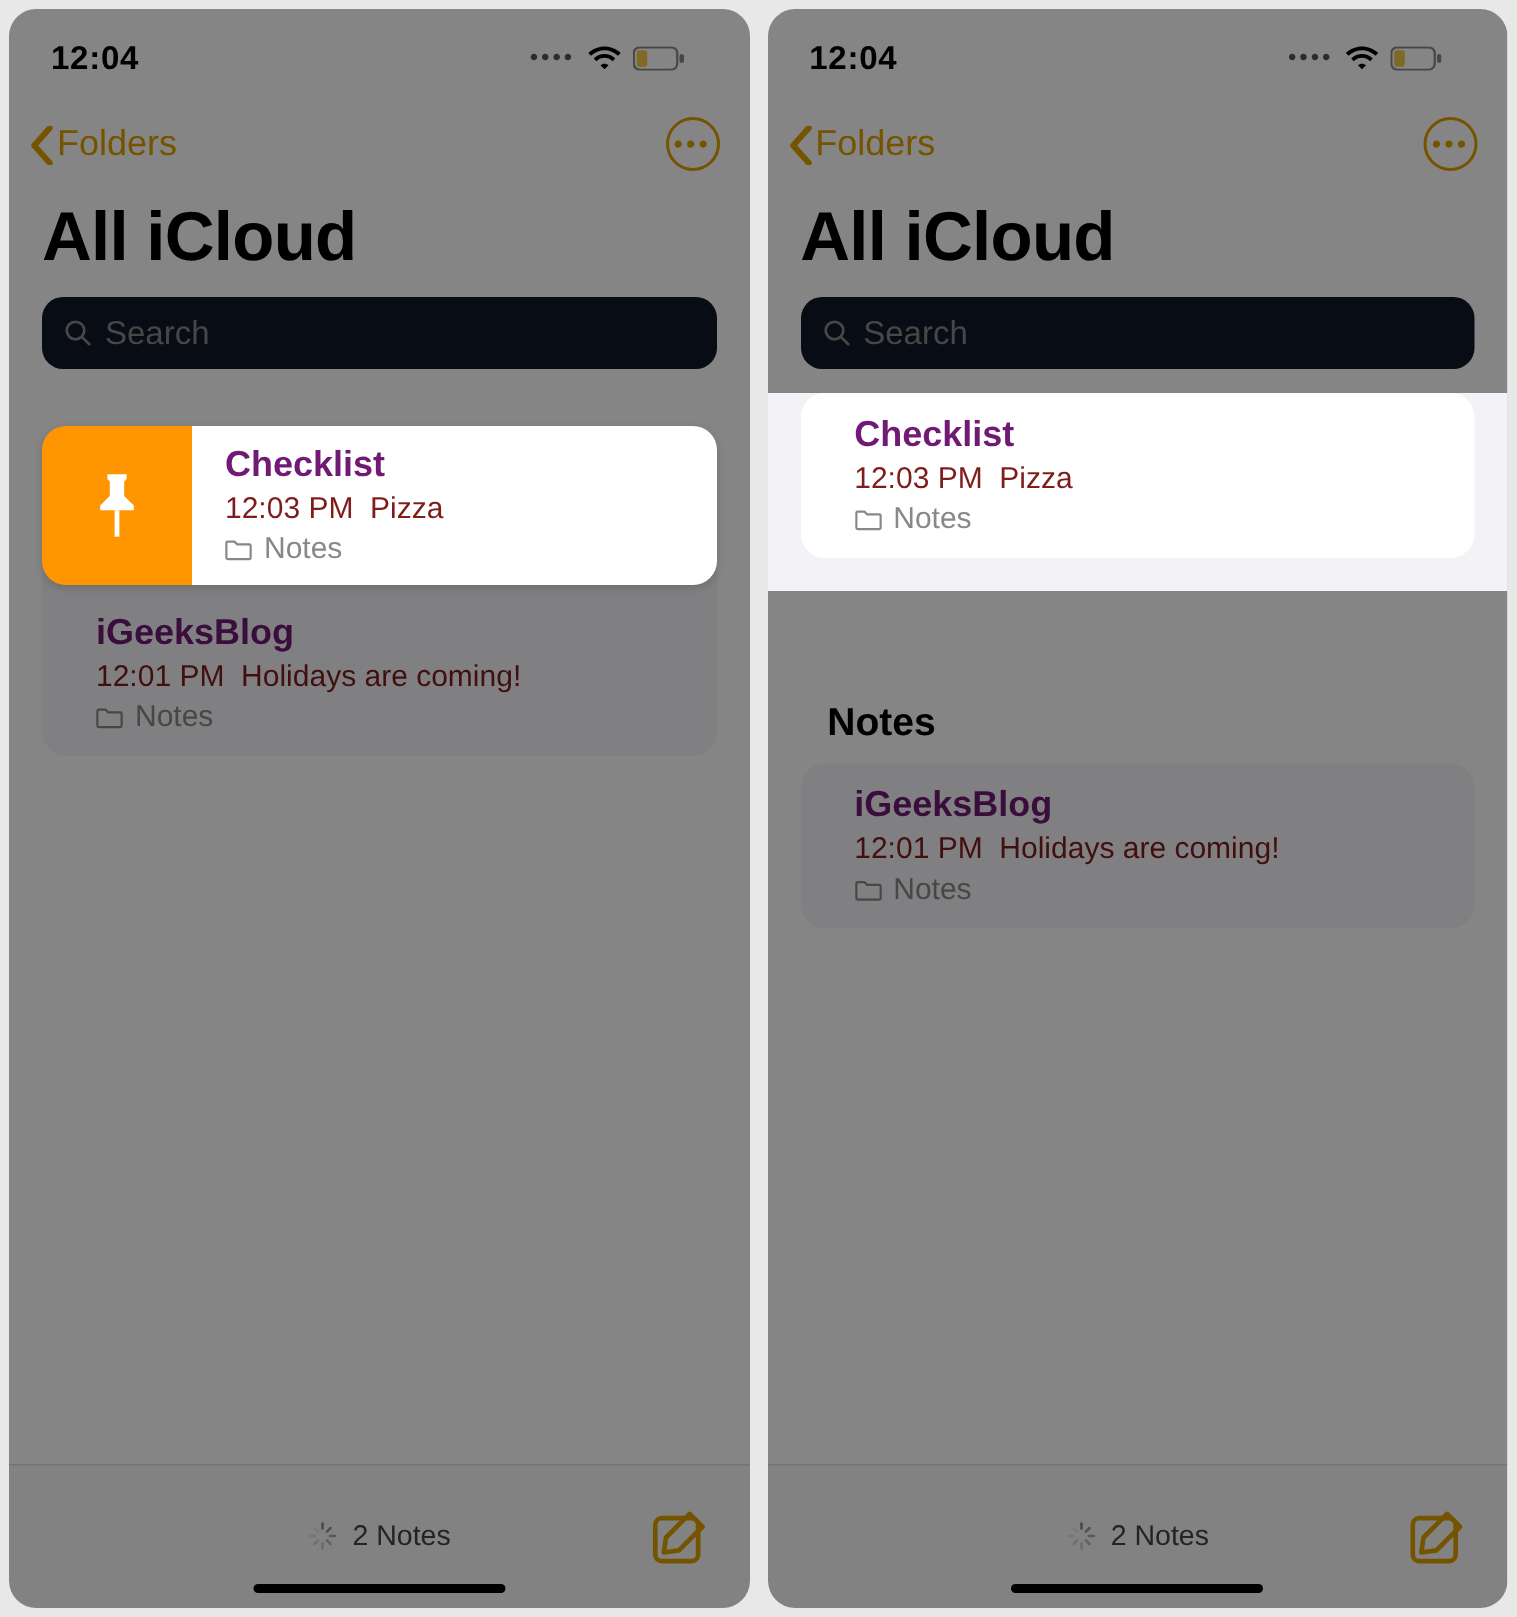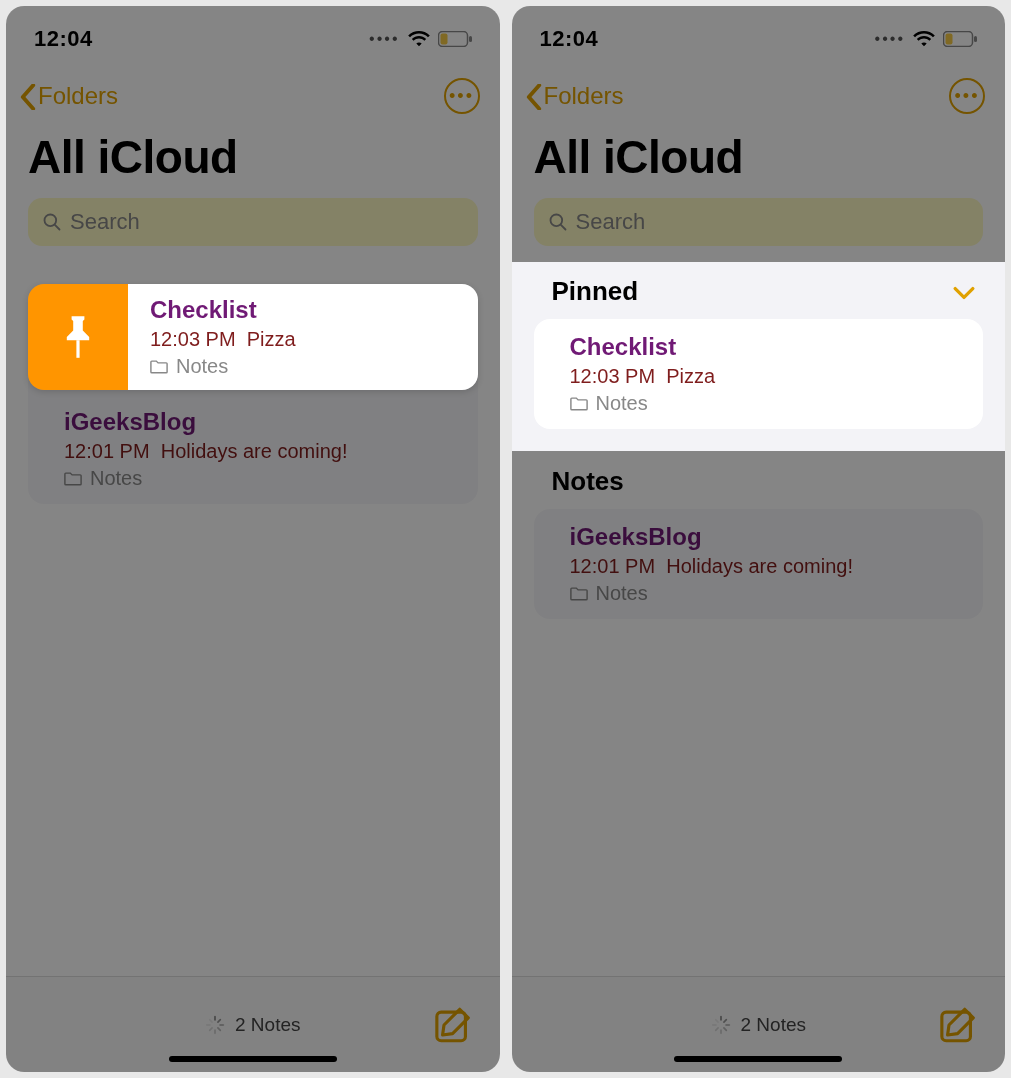--- a/index.html
+++ b/index.html
@@ -22,36 +22,36 @@
   }
   .dim {
     position: absolute; inset: 0;
     background: rgba(0,0,0,0.48);
     pointer-events: none;
     z-index: 5;
   }
   .content { position: relative; height: 100%; }
   .statusbar {
     display: flex; align-items: center; justify-content: space-between;
-    padding: 16px 28px 8px 28px; height: 58px;
+    padding: 16px 44px 8px 28px; height: 58px;
   }
   .sb-time { font-weight: 600; font-size: 22px; letter-spacing: 0.5px; }
   .sb-right { display: flex; align-items: center; gap: 8px; }
   .dots { font-size: 16px; letter-spacing: 2px; color: #555; }
 
   .nav {
     display: flex; align-items: center; justify-content: space-between;
     padding: 14px 20px 10px 14px;
   }
   .back { display: flex; align-items: flex-end; color: #e0a100; font-size: 24px; gap: 2px; }
   .more-btn { width: 36px; height: 36px; border: 2.5px solid #e0a100; border-radius: 50%;
     display: flex; align-items: center; justify-content: center; color:#e0a100; font-size:18px; letter-spacing:2px;}
   .page-title { font-size: 46px; font-weight: 700; padding: 6px 22px 14px; letter-spacing: -0.5px; }
   .search {
-    margin: 0 22px; background: #fef9c3; border-radius: 14px; height: 48px;
+    margin: 0 22px; background: #0f172a; border-radius: 14px; height: 48px;
     display: flex; align-items: center; padding: 0 14px; color: #888; font-size: 22px; gap: 8px;
   }
 
   .list-area { padding: 20px 22px 0; }
   .card {
     background: #f6f6f9; border-radius: 16px; overflow: hidden;
   }
   .note-row { padding: 14px 18px 14px 36px; }
   .note-title { font-size: 24px; font-weight: 700; color: #701a75; margin-bottom: 4px; }
   .note-sub { font-size: 20px; color: #7f1d1d; margin-bottom: 4px; }
@@ -79,21 +79,21 @@
     position:absolute; z-index:20; left:0; right:0; top:256px;
     background:#f3f3f7; padding: 0 22px 22px;
   }
   .highlight-panel .card { background:#fff; }
 
   .bottom-bar {
     position:absolute; bottom:0; left:0; right:0; height:96px;
     border-top: 1px solid #ddd; background:#fafafa;
     display:flex; align-items:center; justify-content:center;
   }
-  .count { font-size:19px; color:#444; display:flex; align-items:center; gap:10px;}
+  .count { font-size:19px; color:#444; display:flex; align-items:flex-start; gap:10px;}
   .compose {
     position:absolute; right:26px; top:28px; width:40px; height:40px;
   }
   .home-ind { position:absolute; bottom:10px; left:50%; transform:translateX(-50%);
     width:168px; height:6px; background:#000; border-radius:4px; }
 
   
   .icon-s { width:20px; height:20px; }
 </style>
 </head>
@@ -285,28 +285,20 @@
           <rect x="2" y="5" width="20" height="20" rx="3" fill="none" stroke="#e0a100" stroke-width="2.2"></rect>
           <path d="M18 3l6 6-11 11-7 1 1-7z" fill="none" stroke="#e0a100" stroke-width="2.2" stroke-linejoin="round"></path>
         </svg>
       <div class="home-ind"></div>
     </div>
   </div>
 
   <div class="dim"></div>
 
   <div class="highlight-panel">
-    <div class="section-header">
-      <span>Pinned</span>
-      <span class="chev">
-        <svg width="22" height="14" viewBox="0 0 20 12">
-            <path d="M2 2l8 8 8-8" stroke="#e0a100" stroke-width="3" fill="none" stroke-linecap="round" stroke-linejoin="round"></path>
-          </svg>
-      </span>
-    </div>
     <div class="card">
       <div class="note-row">
         <div class="note-title">Checklist</div>
         <div class="note-sub">
           <span>12:03 PM</span>&nbsp;&nbsp;<span>Pizza</span>
         </div>
         <div class="note-folder">
           <svg width="18" height="15" viewBox="0 0 20 16">
               <path d="M2 2h5l2 2h9a1 1 0 011 1v9a1 1 0 01-1 1H2a1 1 0 01-1-1V3a1 1 0 011-1z" fill="none" stroke="#888" stroke-width="1.6"></path>
             </svg>

